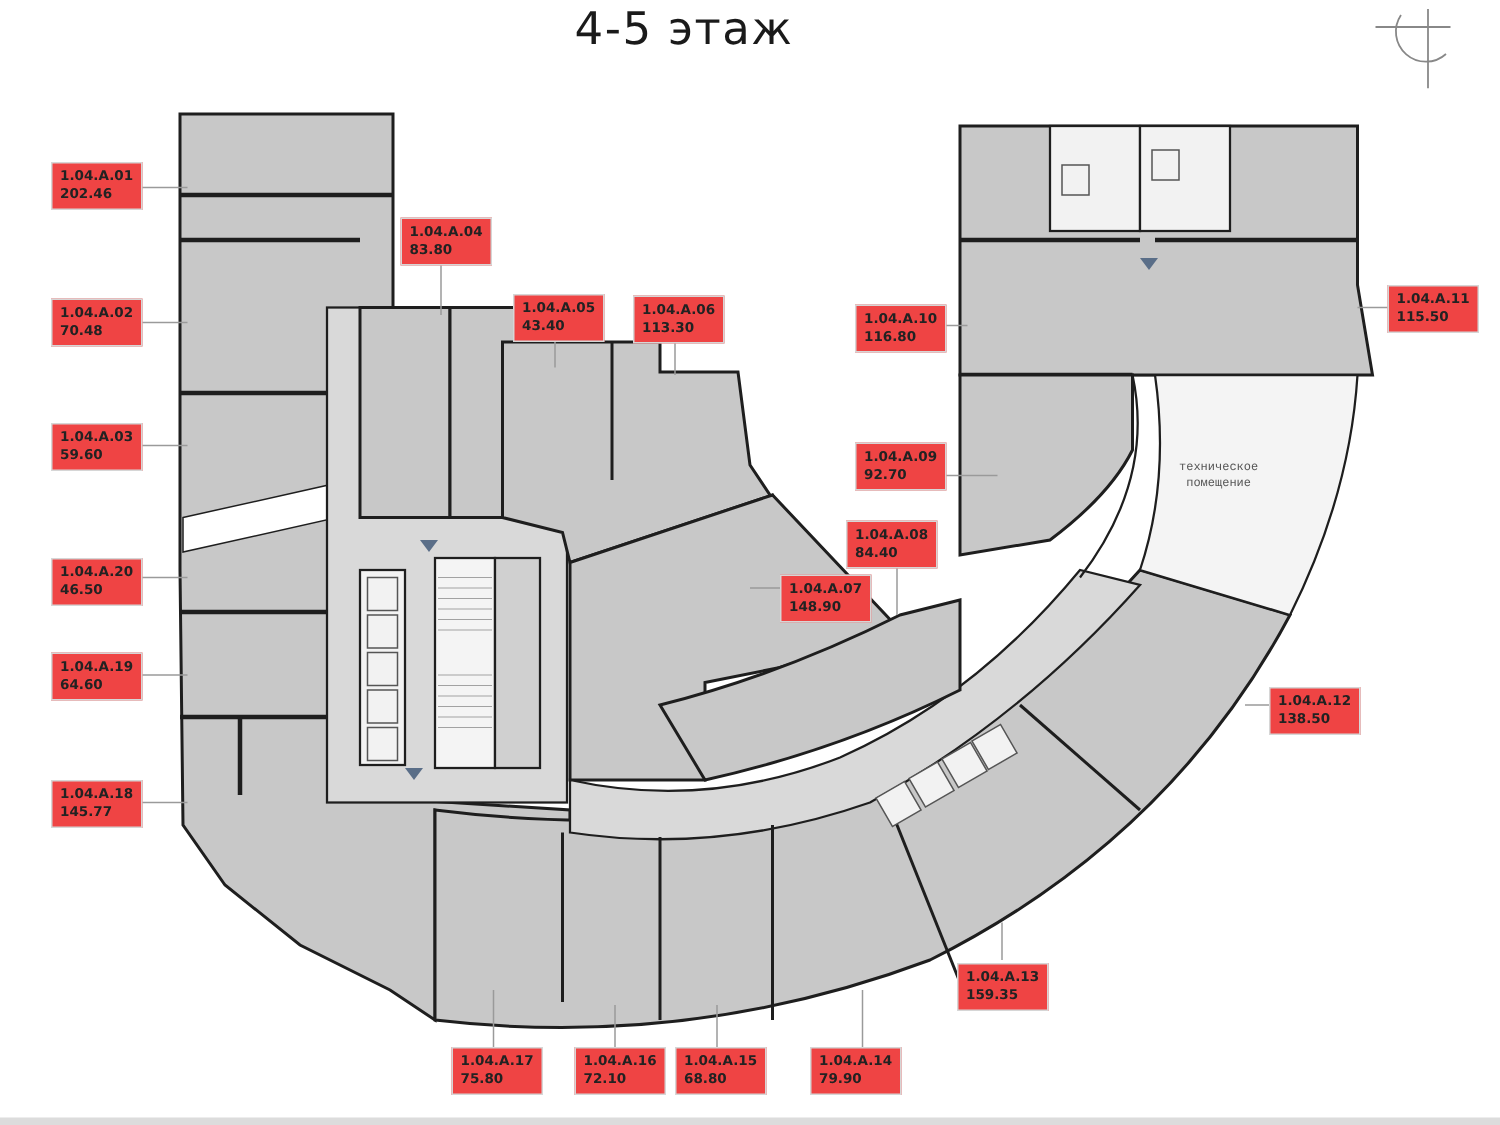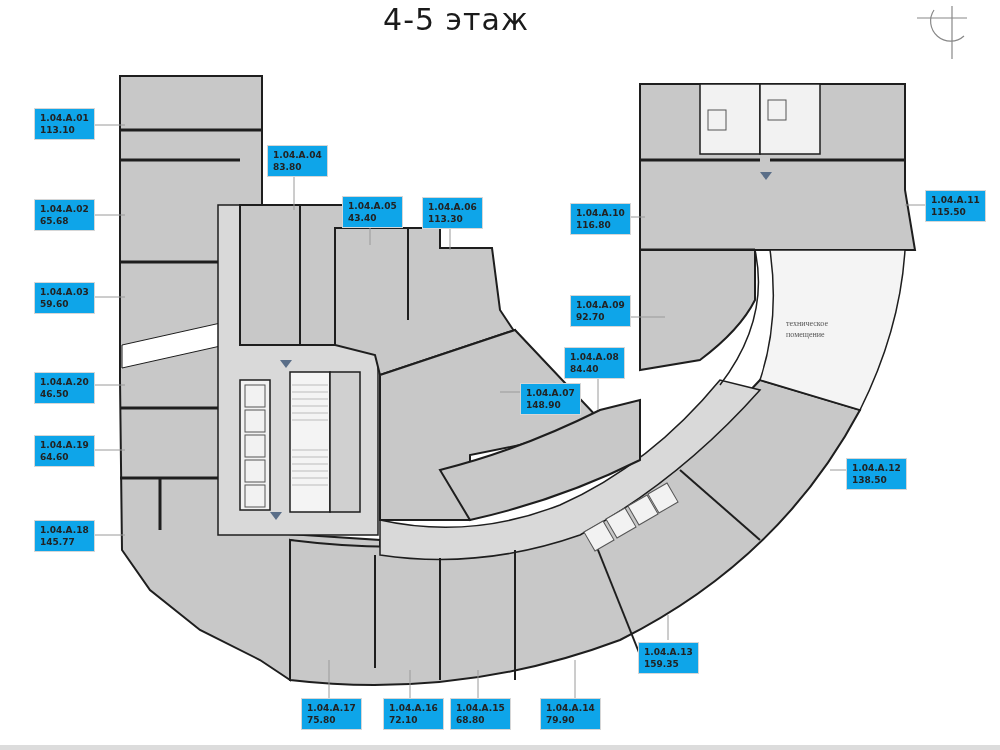--- a/index.html
+++ b/index.html
@@ -1,22 +1,22 @@
 <!DOCTYPE html>
 <html><head>
 <meta charset="utf-8">
 <style>
   html, body { margin: 0; padding: 0; }
   body { width: 1000px; height: 750px; background: #ffffff; position: relative; overflow: hidden; font-family: "Liberation Sans", sans-serif; }
   .title { position: absolute; left: 0; width: 912px; top: 2px; text-align: center; font-size: 30px; color: #1a1a1a; letter-spacing: 1px; font-family: "DejaVu Sans", sans-serif; font-weight: normal; }
   .compass { position: absolute; left: 912px; top: 4px; width: 60px; height: 55px; }
   .plan { position: absolute; left: 0; top: 0; width: 1000px; height: 750px; }
-  .label { position: absolute; background: #0ea5e9; border: 1px solid #d6d6d6; padding: 3px 5px 3px 5px; font-size: 9px; font-weight: bold; line-height: 12px; color: #222; white-space: nowrap; font-family: "DejaVu Sans", sans-serif; }
+  .label { position: absolute; background: #ef4444; border: 1px solid #d6d6d6; padding: 3px 5px 3px 5px; font-size: 9px; font-weight: bold; line-height: 12px; color: #222; white-space: nowrap; font-family: "DejaVu Sans", sans-serif; }
   .label span { display: block; }
-  .tech { position: absolute; left: 786px; top: 318px; font-size: 8px; color: #555; text-align: left; line-height: 11px; font-family: Liberation Serif, serif; }
+  .tech { position: absolute; left: 786px; top: 306px; font-size: 8px; color: #555; text-align: center; line-height: 11px; font-family: Liberation Mono, monospace; }
   .bottom-bar { position: absolute; left: 0; top: 745px; width: 1000px; height: 5px; background: #dcdcdc; }
 </style>
 </head>
 <body>
 
 <div class="title">4-5 этаж</div>
 
 <svg class="compass" viewBox="0 0 60 55">
   <line x1="5" y1="14" x2="55" y2="14" stroke="#888" stroke-width="1.2"></line>
   <line x1="40" y1="2" x2="40" y2="55" stroke="#888" stroke-width="1.2"></line>
@@ -128,25 +128,25 @@
   </g>
 </svg>
 
 <div class="tech">
   <span>техническое</span><br>
   <span>помещение</span>
 </div>
 
 <div class="label" style="left:34px;top:108px">
     <span>1.04.A.01</span>
-    <span>113.10</span>
+    <span>202.46</span>
   </div>
 <div class="label" style="left:34px;top:199px">
     <span>1.04.A.02</span>
-    <span>65.68</span>
+    <span>70.48</span>
   </div>
 <div class="label" style="left:34px;top:282px">
     <span>1.04.A.03</span>
     <span>59.60</span>
   </div>
 <div class="label" style="left:267px;top:145px">
     <span>1.04.A.04</span>
     <span>83.80</span>
   </div>
 <div class="label" style="left:342px;top:196px">

